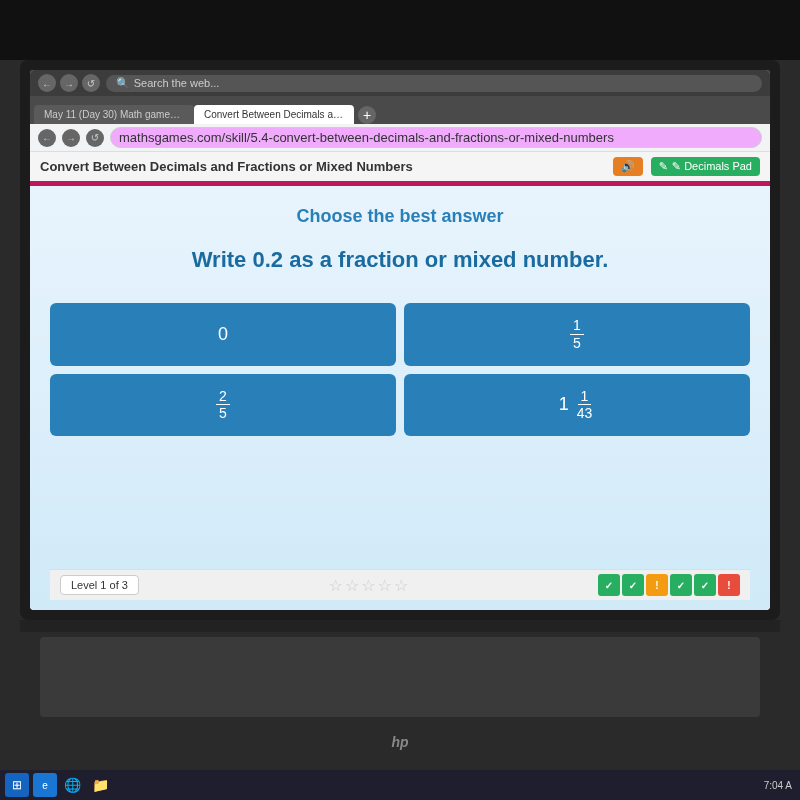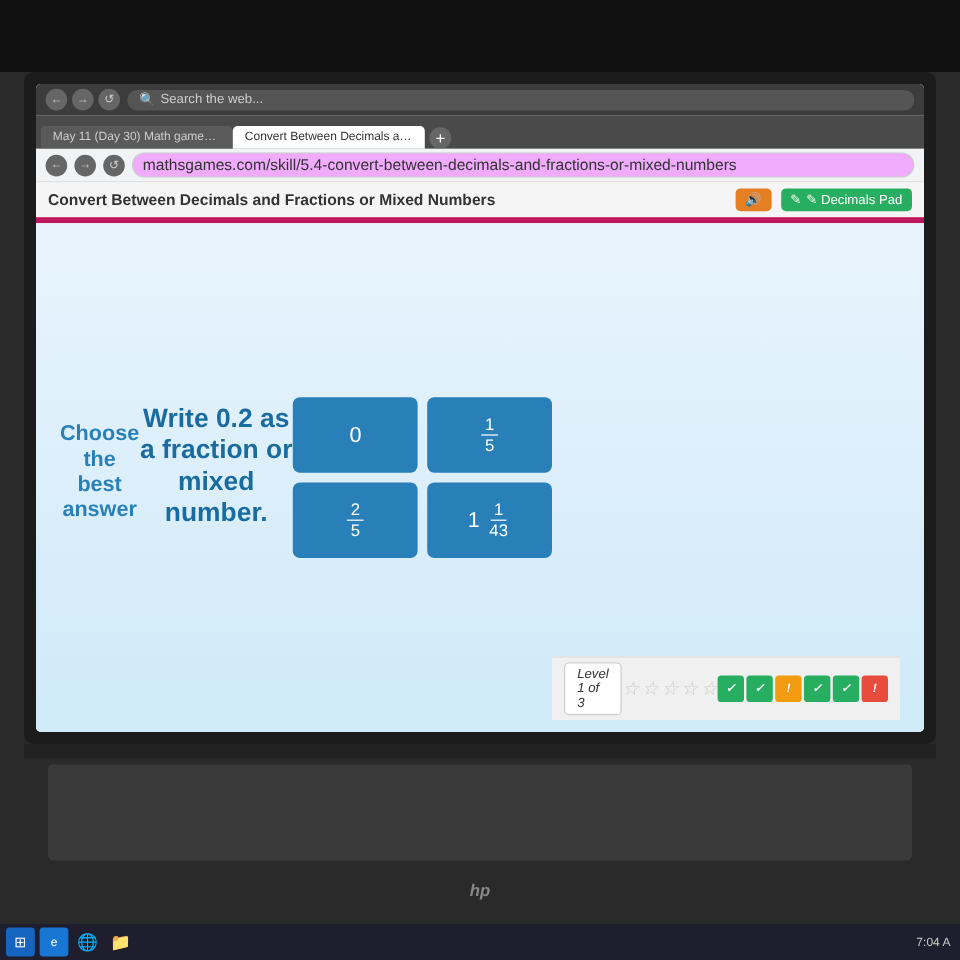--- a/index.html
+++ b/index.html
@@ -180,21 +180,21 @@
       display: flex;
       align-items: center;
       gap: 4px;
     }
 
     
     .quiz-area {
       flex: 1;
       background: linear-gradient(180deg, #e8f4fd 0%, #d0eaf8 100%);
       display: flex;
-      flex-direction: row;
+      flex-direction: column;
       align-items: center;
       padding: 20px 20px 10px 20px;
     }
 
     .choose-best {
       color: #2980b9;
       font-size: 18px;
       font-weight: bold;
       margin-bottom: 20px;
       text-align: center;
@@ -432,21 +432,21 @@
             <span class="mixed-number">
               <span>1</span>
               <span class="fraction" style="margin-left:3px;">
                 <span class="numerator">1</span>
                 <span class="denominator">43</span>
               </span>
             </span>
           </button>
         </div>
 
-        <div class="bottom-bar" style="width:100%; margin-top: auto; font-style: italic;">
+        <div class="bottom-bar" style="width:100%; margin-top: auto;">
           <div class="level-info">Level 1 of 3</div>
 
           <div class="stars">
             <span class="star empty">☆</span>
             <span class="star empty">☆</span>
             <span class="star empty">☆</span>
             <span class="star empty">☆</span>
             <span class="star empty">☆</span>
           </div>
 

